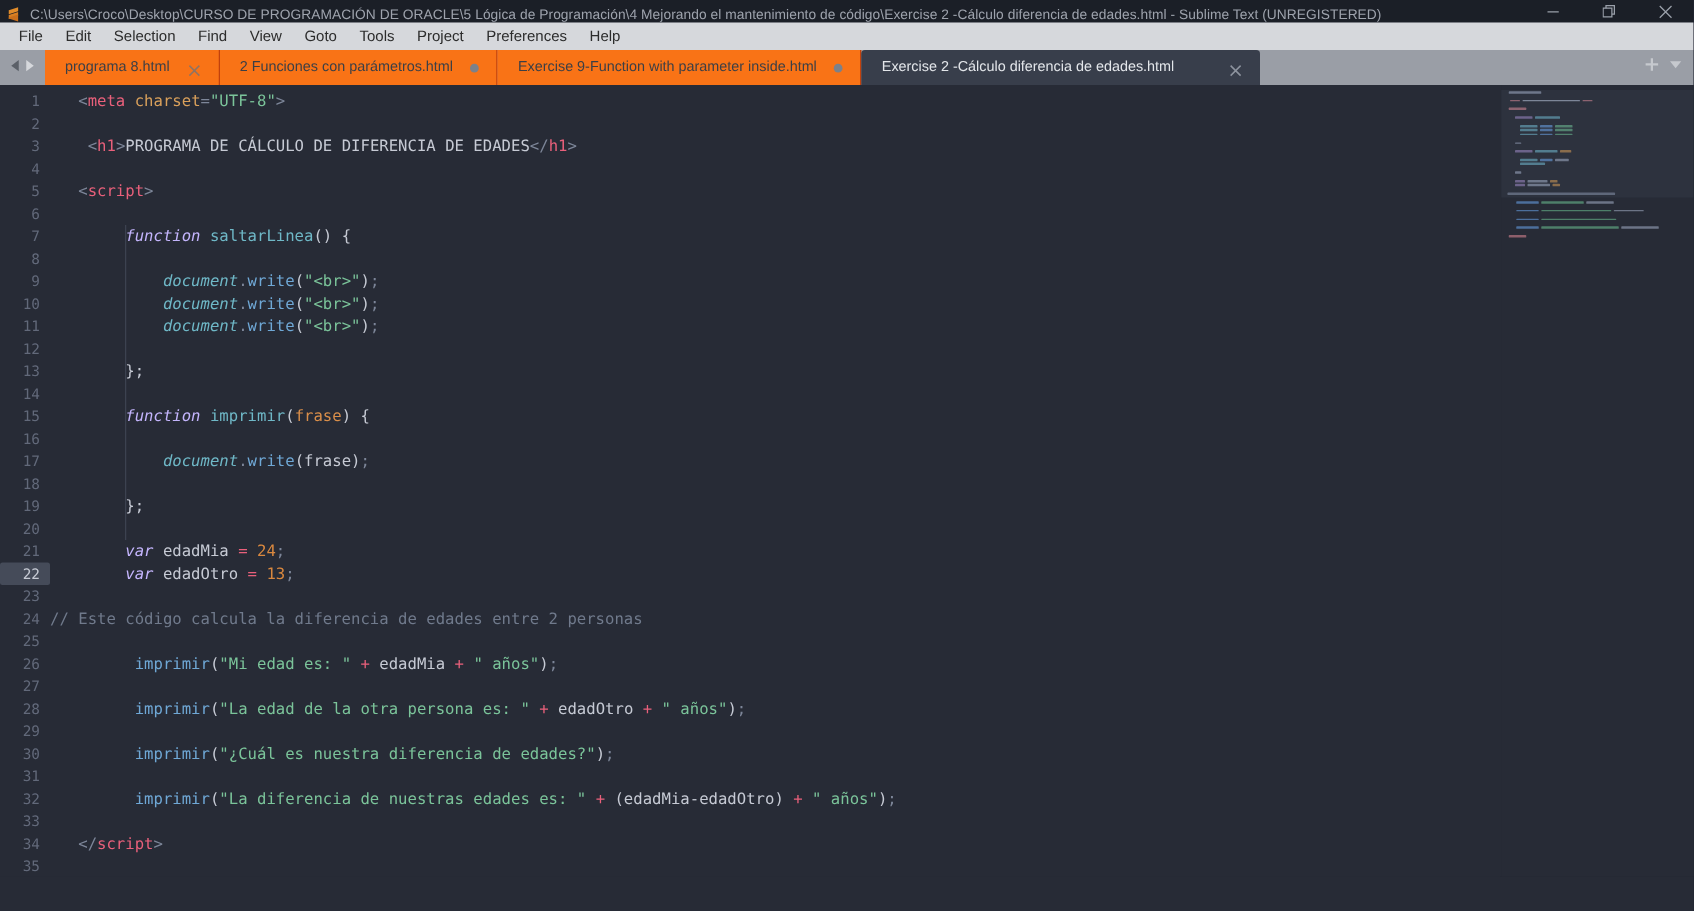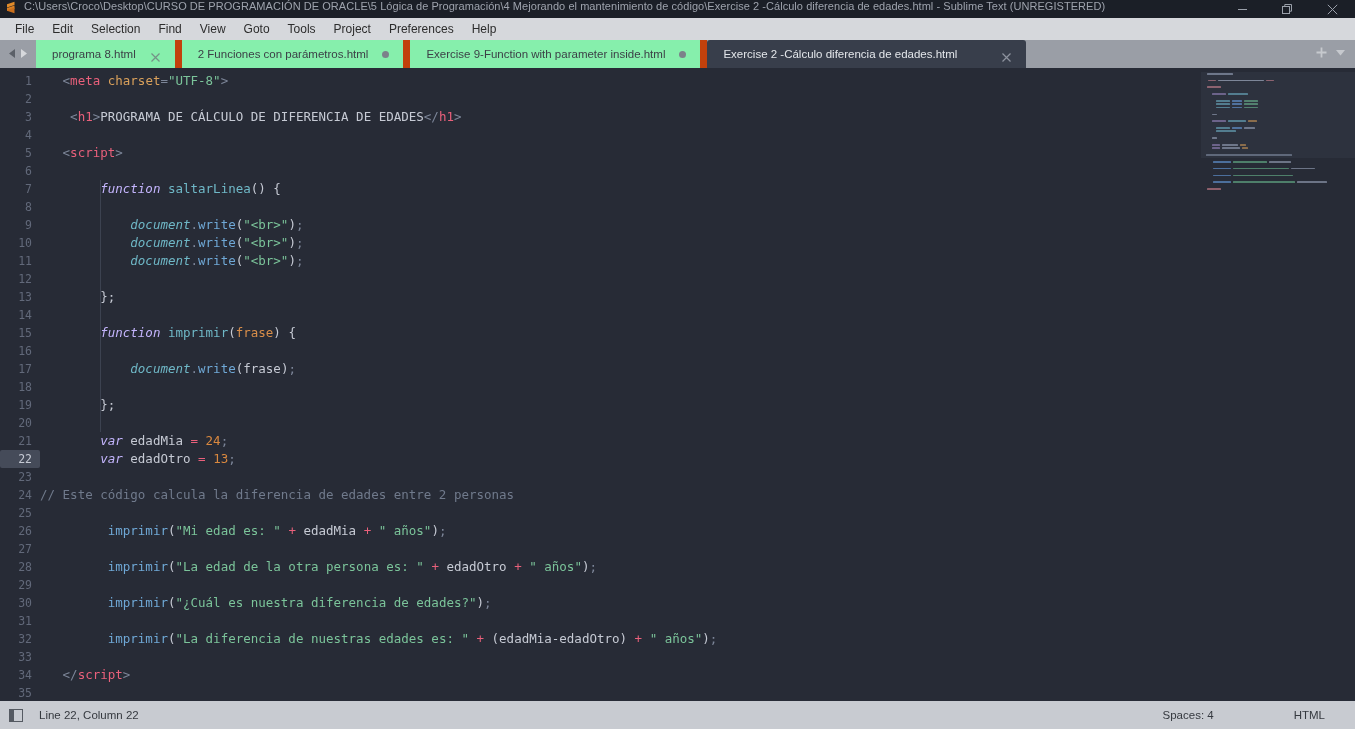--- a/index.html
+++ b/index.html
@@ -12,21 +12,21 @@
     width: 1355px; height: 729px;
     overflow: hidden;
     background: #272b36;
   }
 
   
   .titlebar {
     position: absolute; top: 0; left: 0;
     width: 1355px; height: 18px;
     background: #1b1f27;
-    display: flex; align-items: flex-start;
+    display: flex; align-items: flex-end;
   }
   .st-logo {
     width: 13px; height: 13px; margin-left: 5px; margin-right: 6px;
     flex: 0 0 auto; position: relative;
   }
   .title-text {
     font-size: 11px; color: #9ea3ad;
     white-space: nowrap; overflow: hidden;
     letter-spacing: 0.05px;
     font-family: "Liberation Sans", sans-serif;
@@ -64,22 +64,22 @@
     width: 36px; display: flex; align-items: center;
     justify-content: center; gap: 2px; flex: 0 0 auto;
   }
   .tabnav .arr { display:block; }
   .tabs-wrap { display: flex; align-items: stretch; flex: 1 1 auto; min-width: 0; }
   .tab {
     display: flex; align-items: center;
     padding: 0 14px 0 16px; height: 28px;
     box-sizing: border-box;
     position: relative; min-width: 0;
-    background: #86efac;
-    border-right: 7px solid #c2410c;
+    background: #f97316;
+    border-right: 1px solid #c2410c;
   }
   .tab.active {
     background: #383e4b;
     border-right: none;
     border-radius: 3px 3px 0 0;
     gap: 30px;
   }
   .tab-label {
     font-size: 11.5px; color: #3b3f46;
     white-space: nowrap; overflow: hidden; text-overflow: ellipsis;
@@ -463,24 +463,14 @@
             <span class="mm-seg" style="width: 30px; background: rgb(108, 116, 134);"></span>
           </div>
           <div class="mm-row" style="padding-left: 0px;"></div>
           <div class="mm-row" style="padding-left: 1.9px;">
             <span class="mm-seg" style="width: 14px; background: rgb(141, 95, 107);"></span>
           </div>
         </div>
     </div>
   </div>
 
-  <div class="statusbar">
-    <span class="sb-sidebar-icon">
-        <i></i>
-      </span>
-    <span class="sb-text">Line 22, Column 22</span>
-    <span class="sb-right">
-      <span class="sb-item sb-spaces">Spaces: 4</span>
-      <span class="sb-item sb-syntax">HTML</span>
-    </span>
-  </div>
 
 </div>
 
 </body></html>

